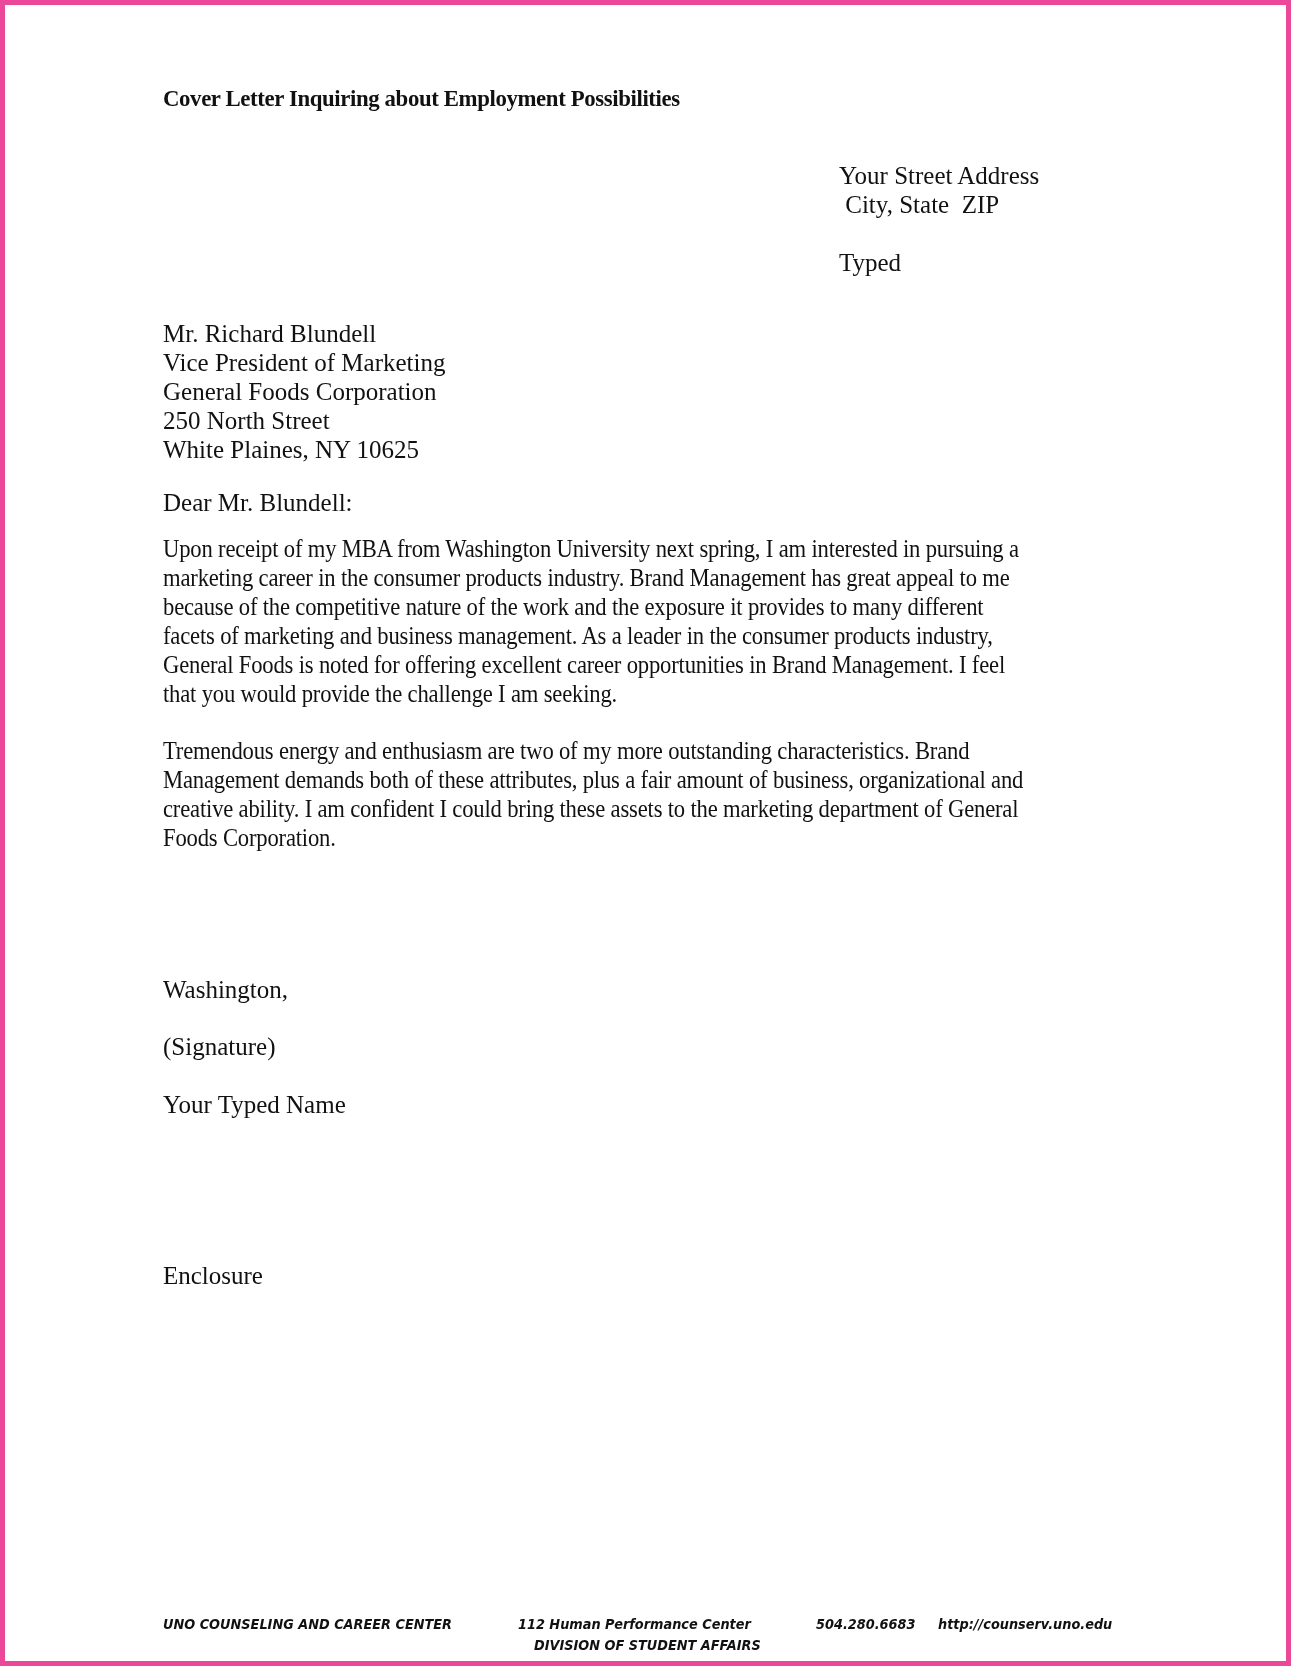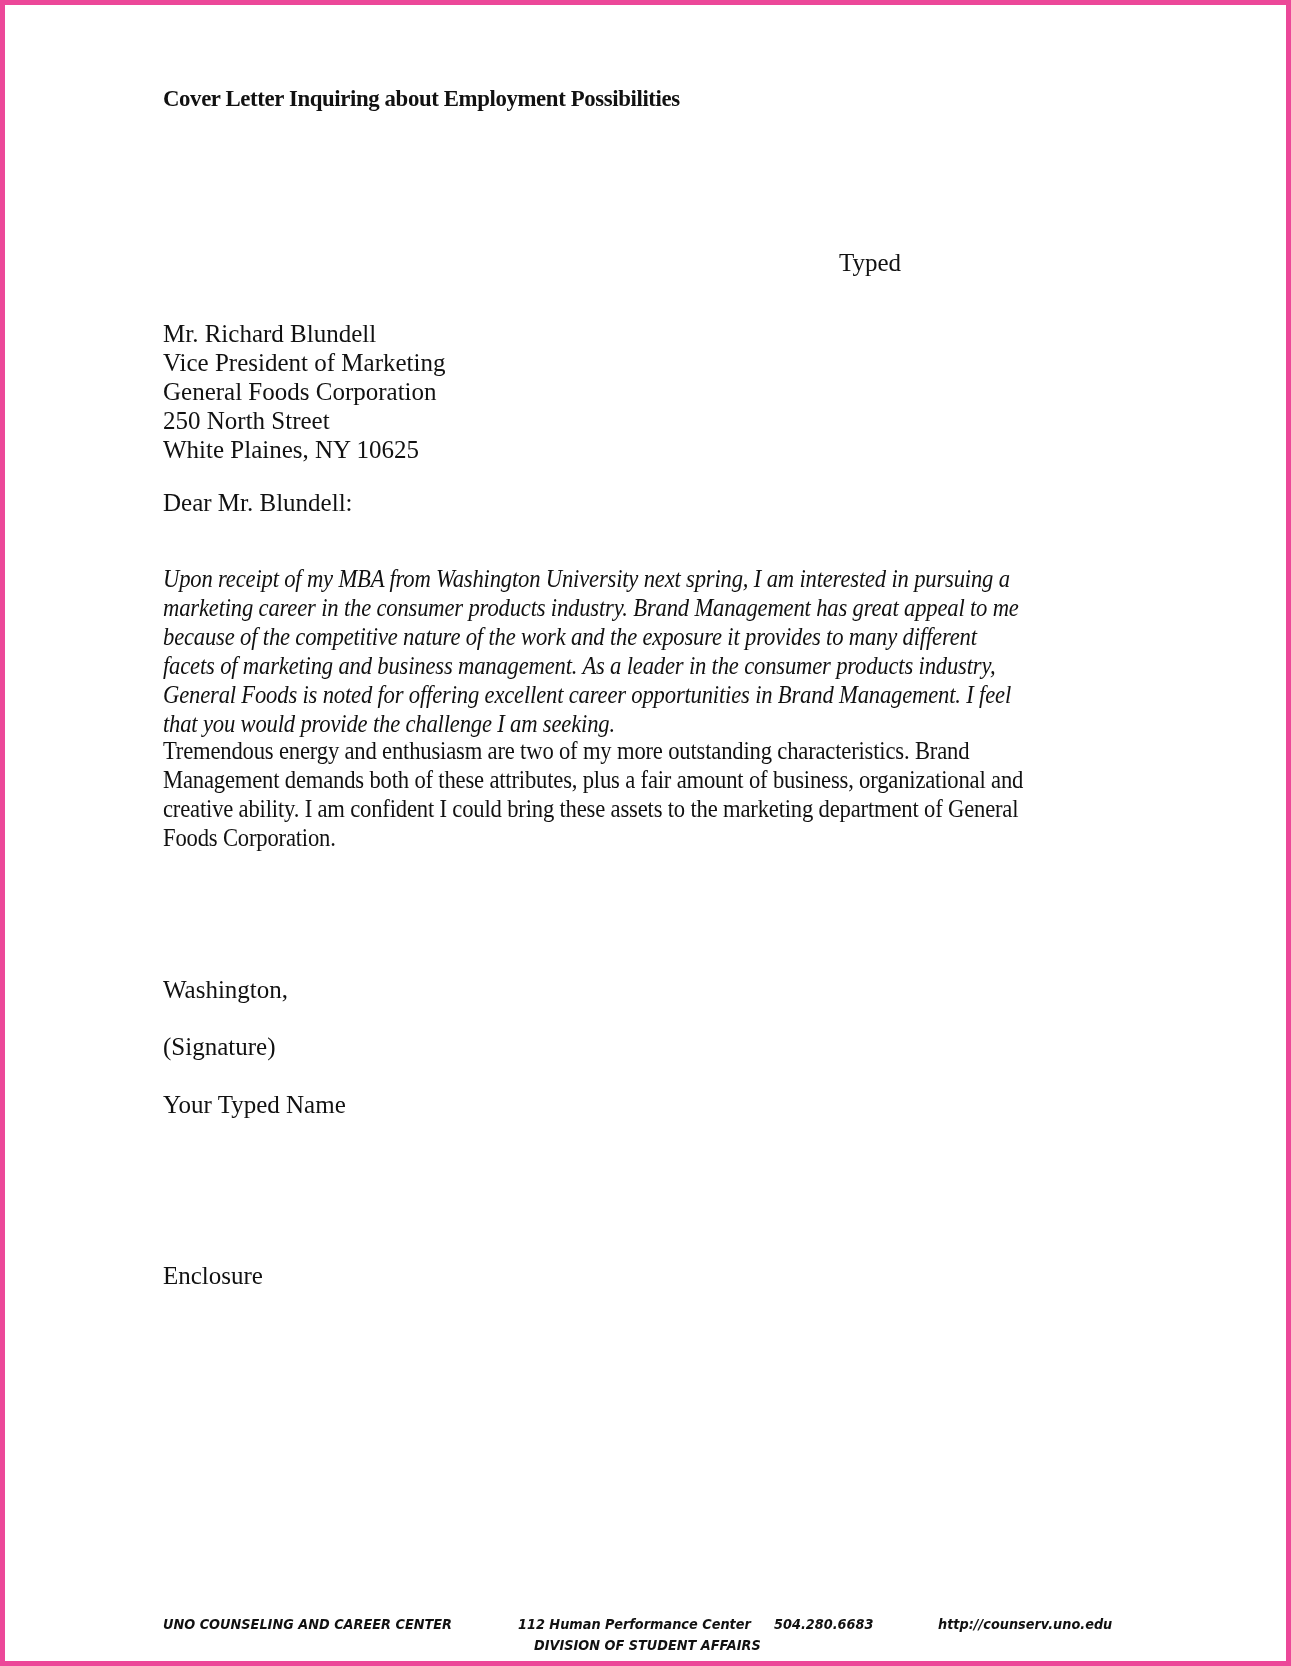--- a/index.html
+++ b/index.html
@@ -24,46 +24,50 @@
   .sender .line { display: block; }
   .date { left: 834px; top: 243px; }
   .block { left: 158px; }
   .block .line { display: block; }
   .condensed .line {
     transform: scaleX(0.905); transform-origin: left top;
     letter-spacing: -0.2px;
   }
   .recipient { top: 314px; }
   .salutation { top: 483px; }
-  .para1 { top: 559px; font-style: italic; }
+  .para1 { top: 529px; }
   .para2 { top: 731px; }
   .para3 { top: 876px; }
   .closing { top: 970px; }
   .signature { top: 1027px; }
   .typedname { top: 1085px; }
   .enclosure { top: 1256px; }
   .footer {
     font-family: "DejaVu Sans", "Liberation Sans", sans-serif;
     font-size: 14px; font-weight: bold; font-style: italic;
     color: #111; letter-spacing: 0px;
   }
   .f-org { left: 158px; top: 1611px; }
   .f-addr { left: 513px; top: 1611px; }
   .f-div { left: 529px; top: 1632px; }
-  .f-phone { left: 769px; top: 1611px; }
+  .f-phone { left: 811px; top: 1611px; }
   .f-url { left: 933px; top: 1611px; }
   .footer span { transform: scaleX(0.92); transform-origin: left top; display: inline-block; }
 </style>
 </head>
 <body>
 
 <div class="page">
 
   <div class="abs serif title">Cover Letter Inquiring about Employment Possibilities</div>
 
+  <div class="abs serif sender">
+    <span class="line">Your Street Address</span>
+    <span class="line" style="white-space:pre;"> City, State  ZIP</span>
+  </div>
   <div class="abs serif date line">Typed</div>
 
   <div class="abs serif block recipient">
     <span class="line">Mr. Richard Blundell</span>
     <span class="line">Vice President of Marketing</span>
     <span class="line">General Foods Corporation</span>
     <span class="line">250 North Street</span>
     <span class="line">White Plaines, NY 10625</span>
   </div>
 

